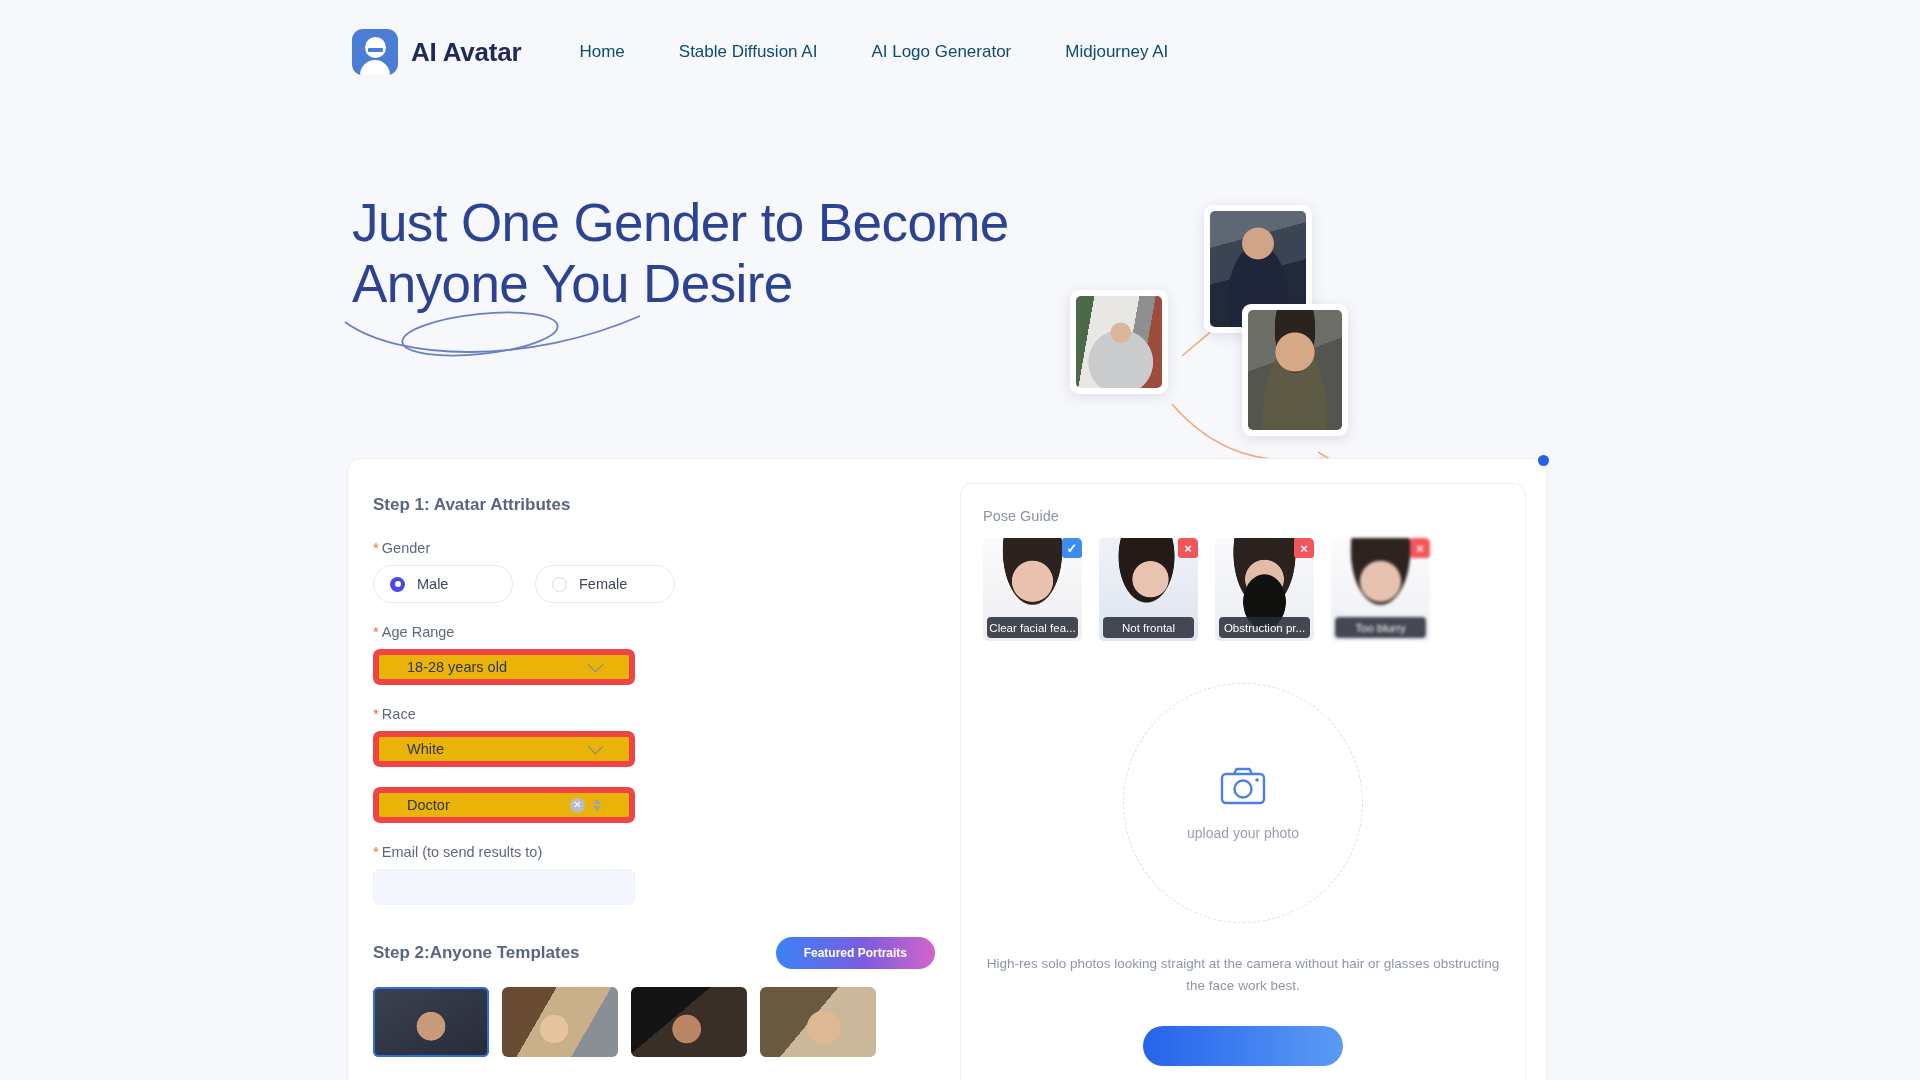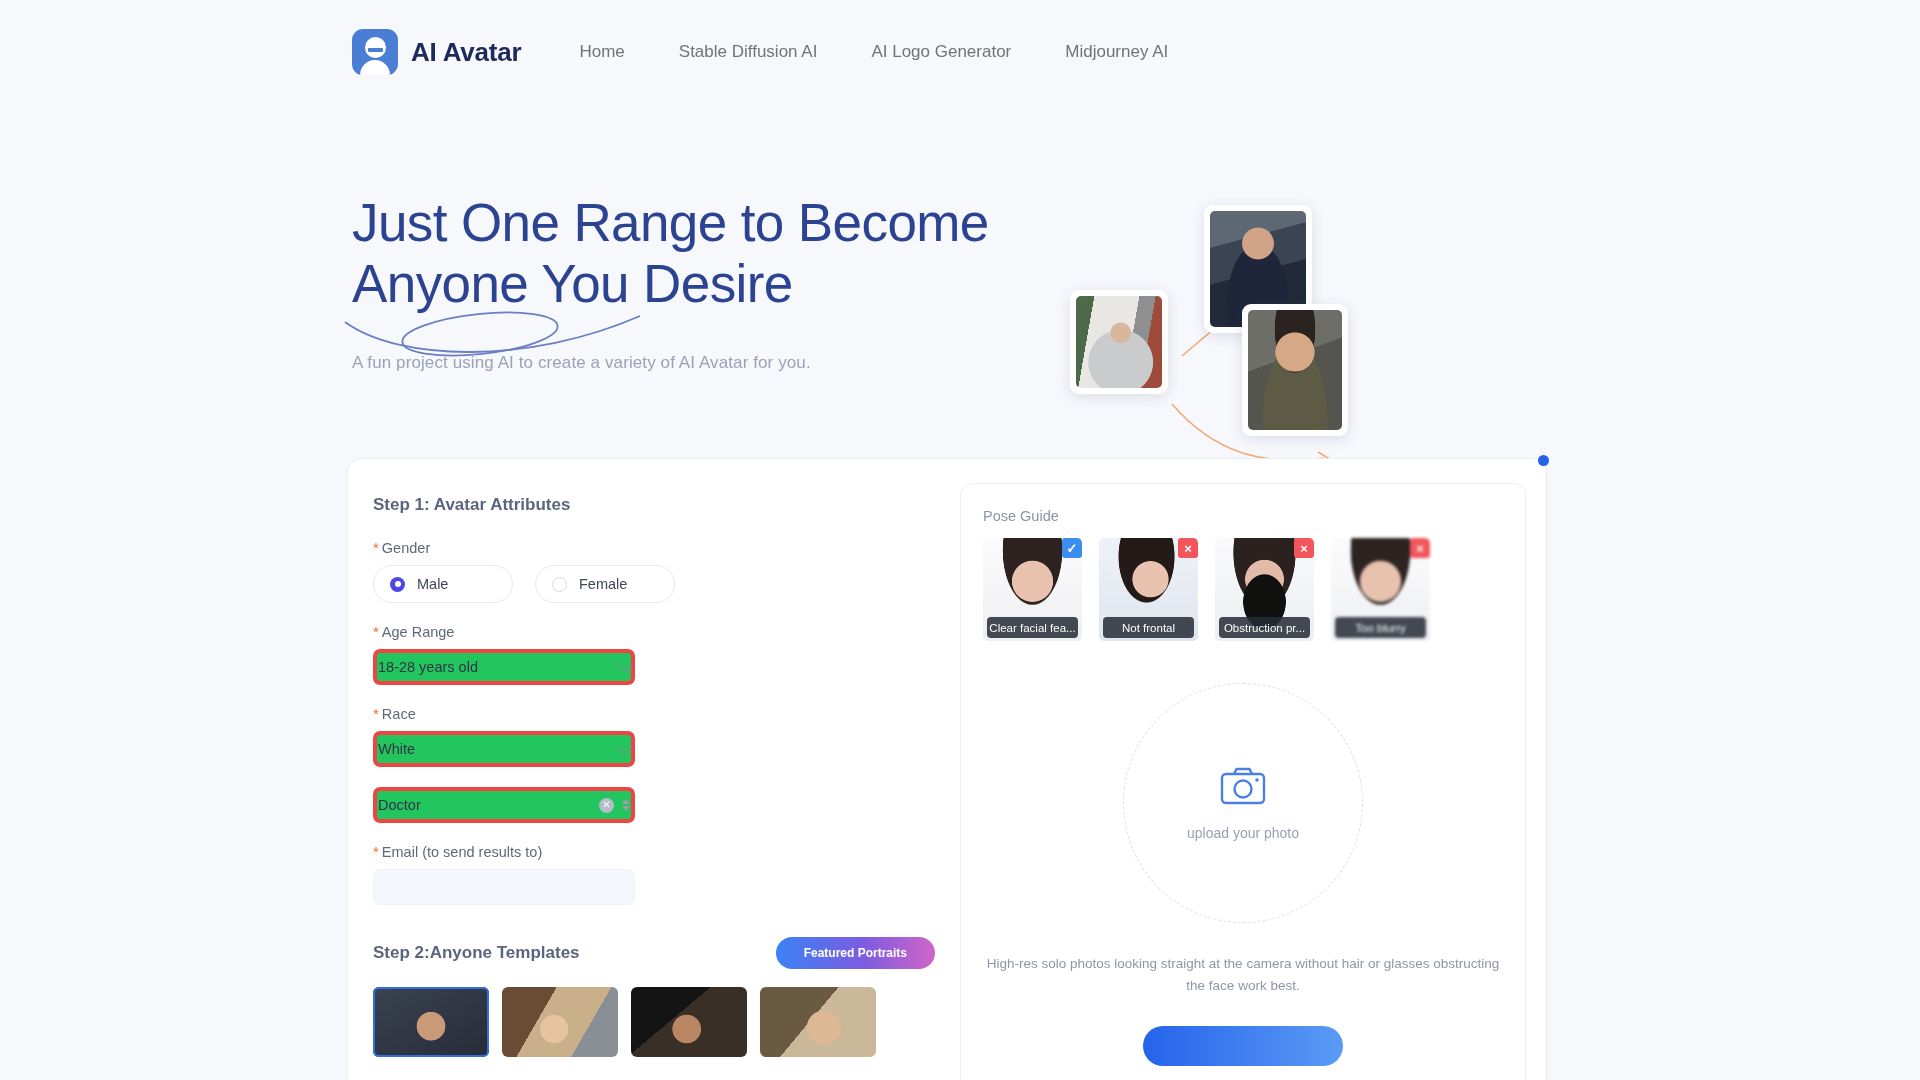--- a/index.html
+++ b/index.html
@@ -71,21 +71,21 @@
     color: #1e2a5a;
     letter-spacing: -0.2px;
   }
   .nav {
     display: flex;
     align-items: center;
     gap: 54px;
   }
   .nav a {
     font-size: 17px;
-    color: #737373;
+    color: #0c4a6e;
     text-decoration: none;
     white-space: nowrap;
   }
 
   
   .hero {
     display: flex;
     padding: 20px 0 0 352px;
     position: relative;
   }
@@ -223,26 +223,26 @@
     position: absolute;
     left: 4.5px; top: 4.5px;
     width: 6px; height: 6px;
     border-radius: 50%;
     background: #fff;
   }
   .radio-pill span { font-size: 14.5px; color: #3f4758; }
 
   .select-box {
     width: 262px; height: 36px;
-    background: #22c55e;
-    border: 4px solid #ef4444;
+    background: #eab308;
+    border: 6px solid #ef4444;
     border-radius: 7px;
     display: flex;
     align-items: center;
-    padding: 0 1px;
+    padding: 0 28px;
     margin-bottom: 20px;
     position: relative;
     cursor: pointer;
   }
   .select-box .val { font-size: 14.5px; color: #2e3645; flex: 1; }
   .chev {
     width: 11px; height: 11px;
     border-right: 1.6px solid #7e8798;
     border-bottom: 1.6px solid #7e8798;
     transform: rotate(45deg) translate(-2px,-2px);
@@ -429,28 +429,27 @@
     <a href="#">Home</a>
     <a href="#">Stable Diffusion AI</a>
     <a href="#">AI Logo Generator</a>
     <a href="#">Midjourney AI</a>
   </div>
 </div>
 
 <div class="hero">
   <div class="hero-left">
     <h1 class="hero-title">
-      <span>Just One Range to Become</span><br>
+      <span>Just One Gender to Become</span><br>
       <span>Anyone You Desire</span>
     </h1>
     <svg class="swoosh" viewBox="0 0 320 70">
       <ellipse cx="140" cy="32" rx="78" ry="20" fill="none" stroke="#6b7fc4" stroke-width="1.8" transform="rotate(-6 140 32)"></ellipse>
       <path d="M5 20 C 60 60, 190 62, 300 14" fill="none" stroke="#6b7fc4" stroke-width="1.8"></path>
     </svg>
-    <div class="hero-sub">A fun project using AI to create a variety of AI Avatar for you.</div>
   </div>
 
   <div class="hero-right">
     <svg class="arrows" viewBox="0 0 440 300">
       <path d="M112 152 C 150 120, 180 92, 212 86" fill="none" stroke="#f3a878" stroke-width="1.6"></path>
       <path d="M206 80 L216 86 L206 92" fill="none" stroke="#f3a878" stroke-width="1.6"></path>
       <path d="M102 200 C 145 250, 195 262, 254 254" fill="none" stroke="#f3a878" stroke-width="1.6"></path>
       <path d="M248 248 L258 254 L248 260" fill="none" stroke="#f3a878" stroke-width="1.6"></path>
     </svg>
     <div class="photo photo-src">

